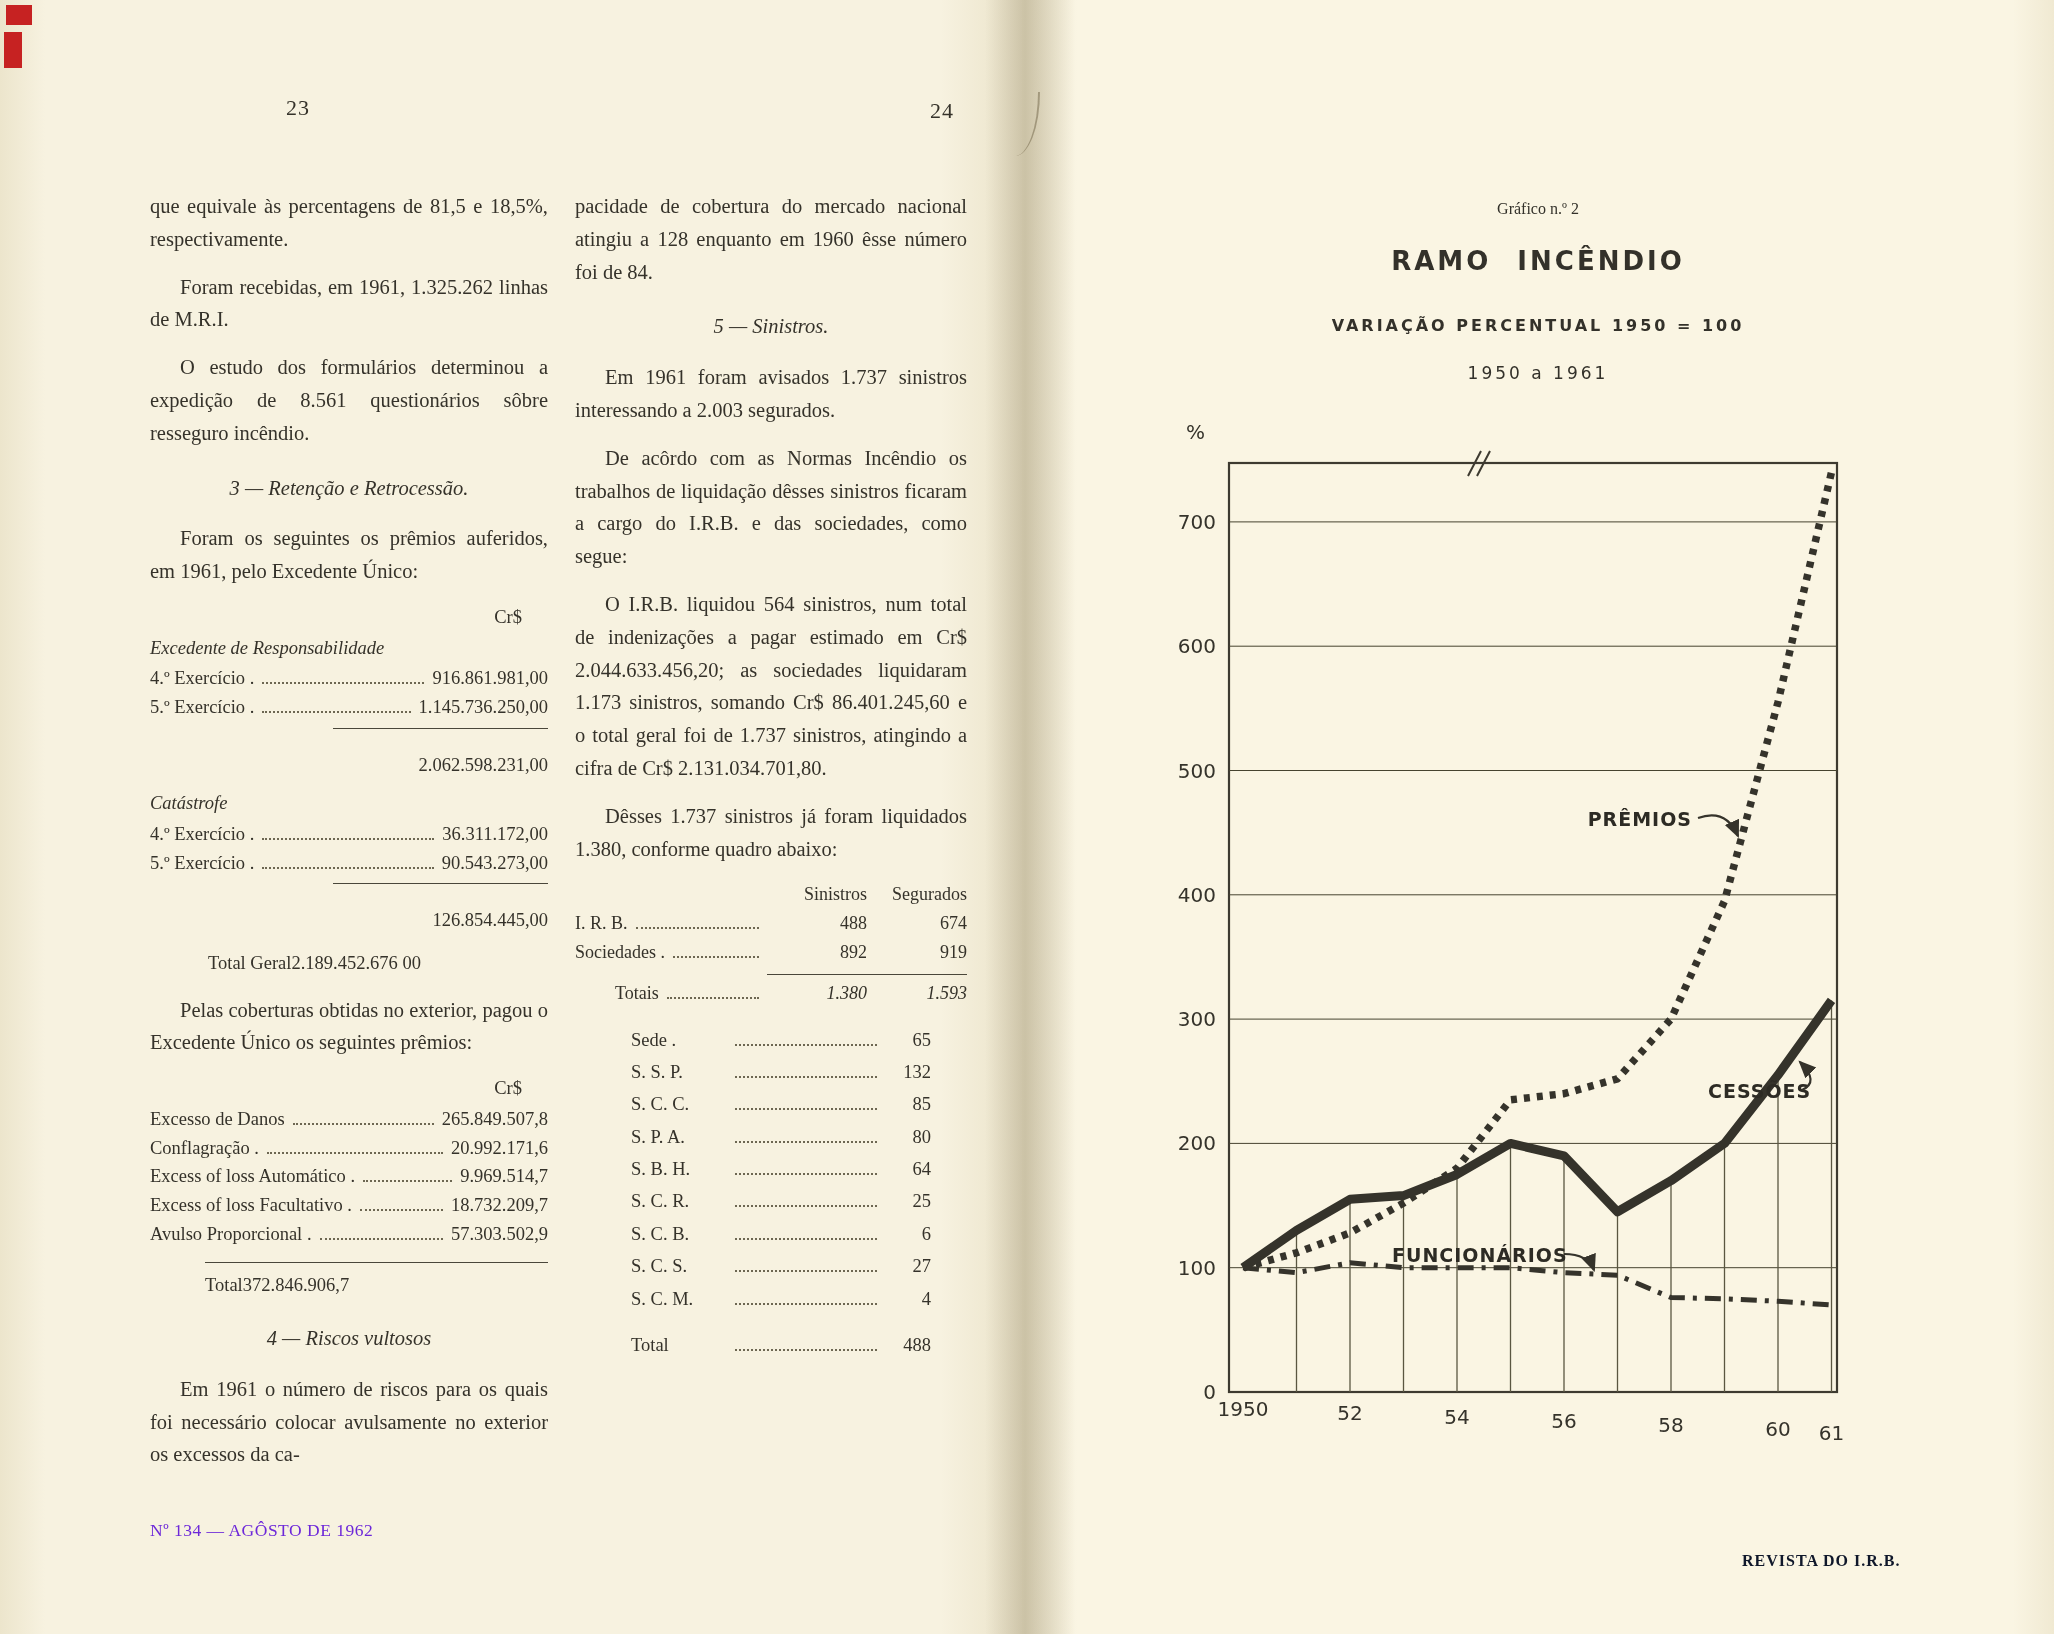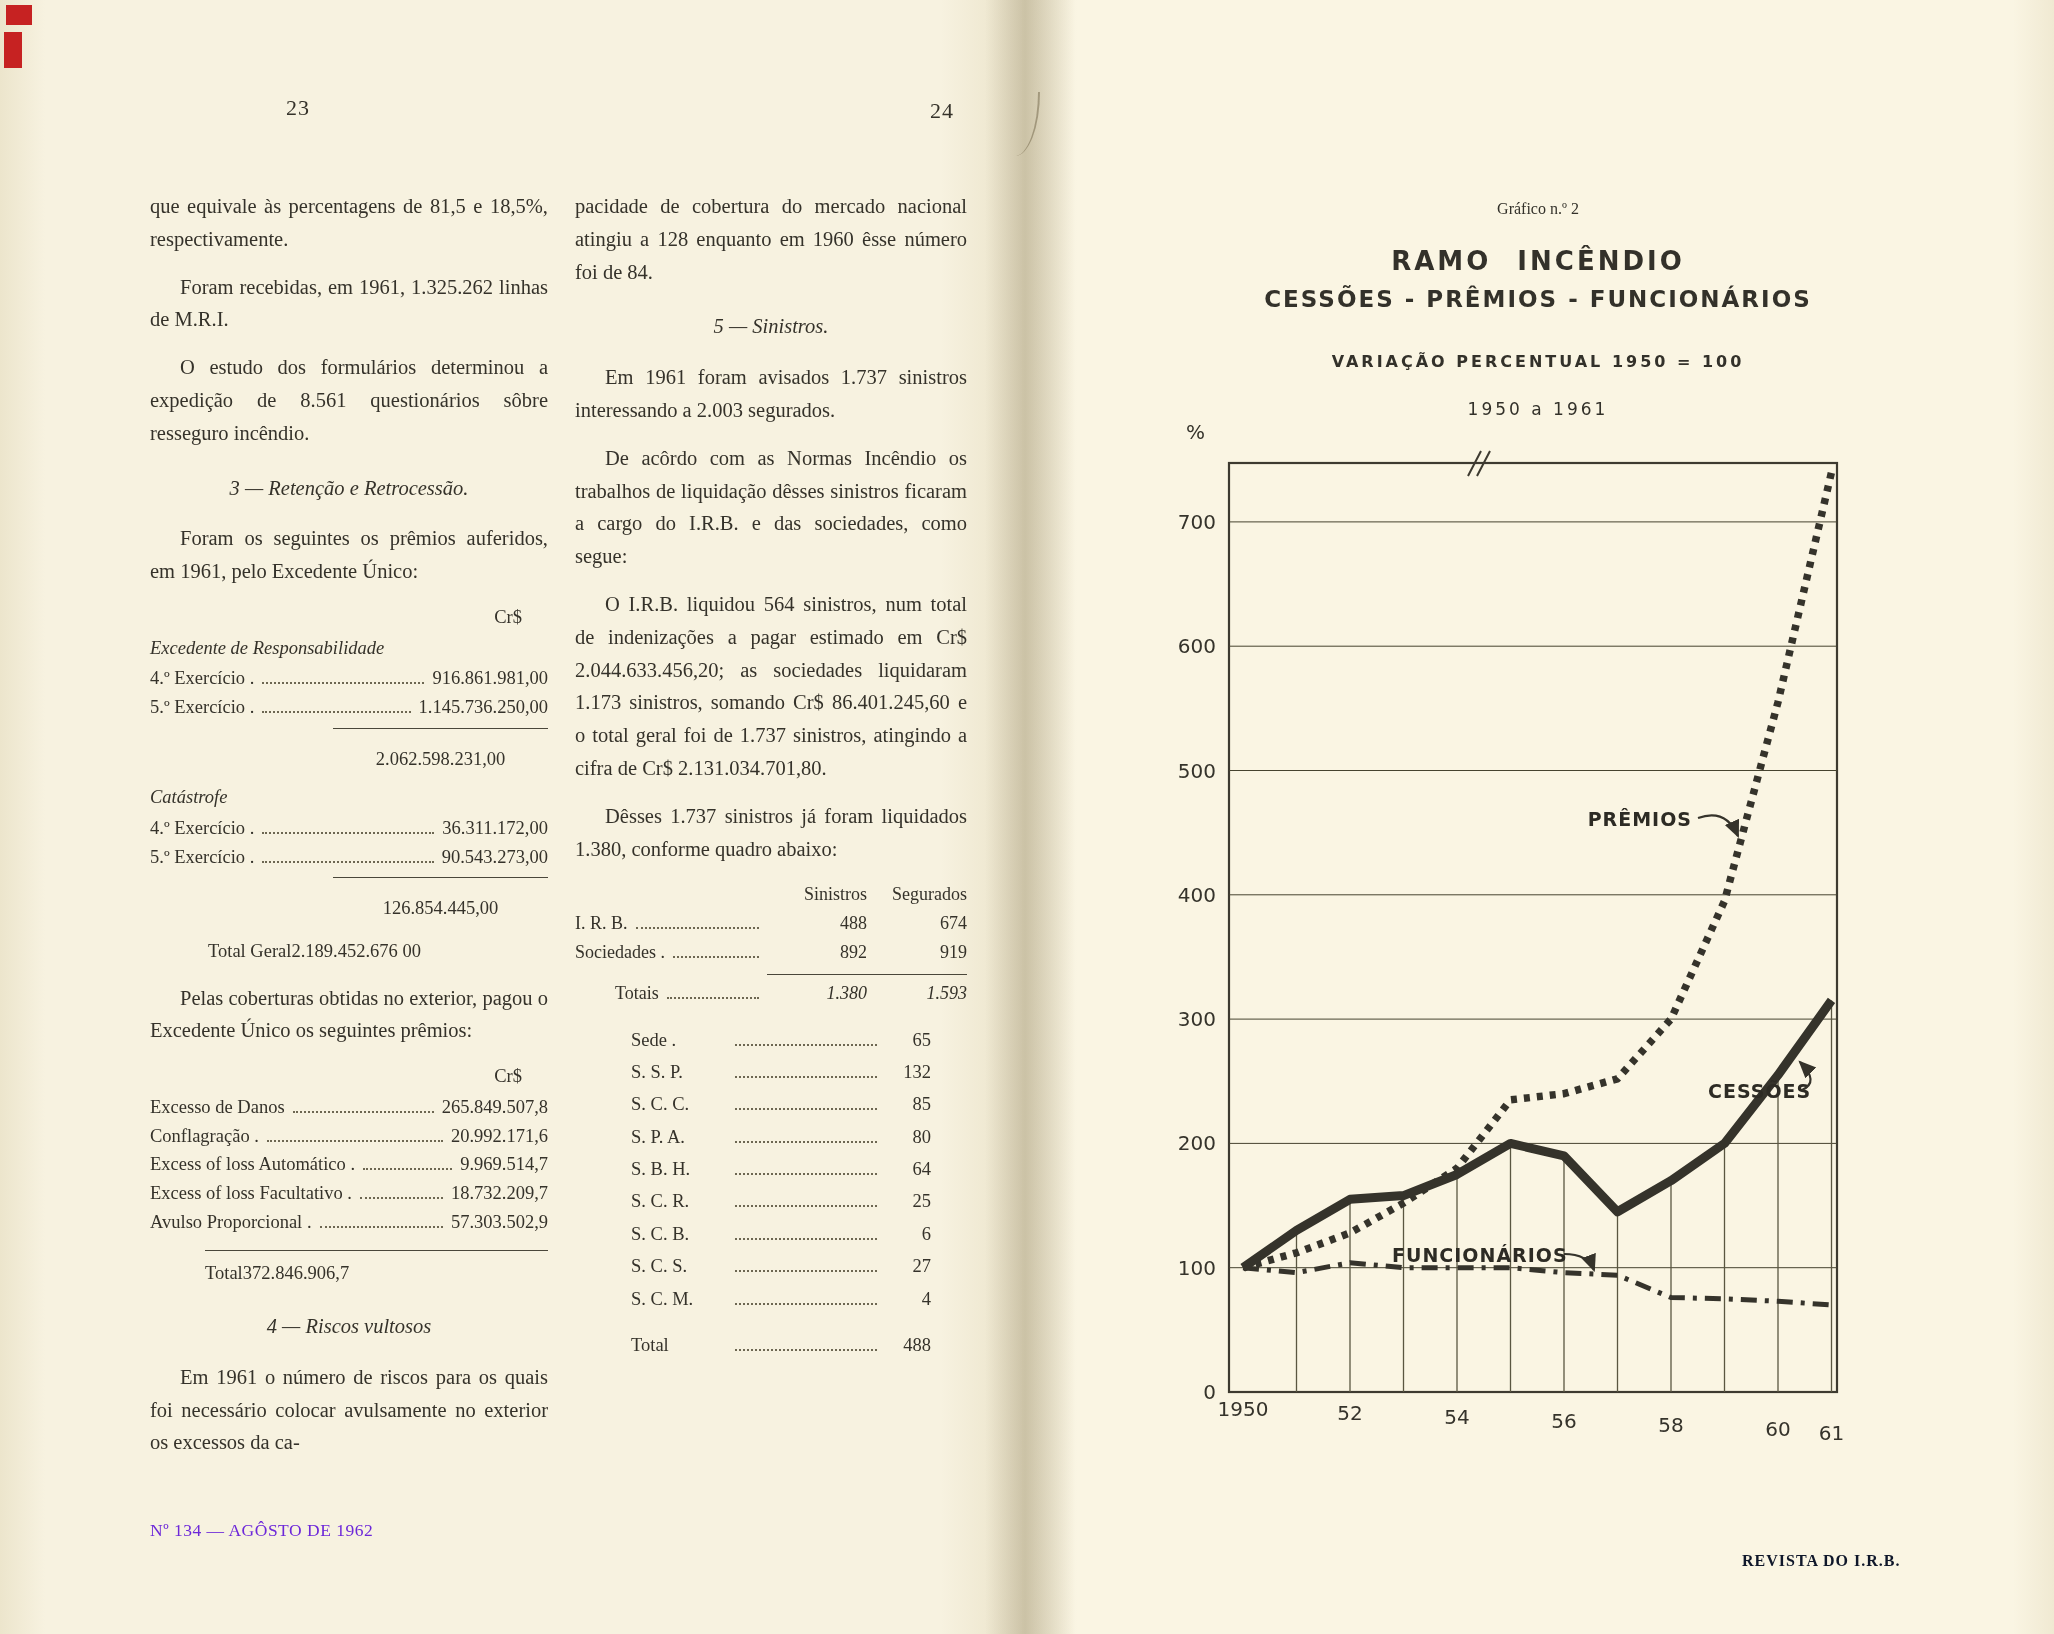--- a/index.html
+++ b/index.html
@@ -20,21 +20,21 @@
   .indent{text-indent:30px;}
   .sec-head{font-style:italic;margin:22px 0 18px 0 !important;text-align:center;}
   .fin{font-size:18.5px;line-height:1.55;margin:4px 0 16px 0;}
   .fin .currency{text-align:right;padding-right:26px;font-style:normal;margin-bottom:2px;}
   .fin .group{font-style:italic;margin:2px 0;}
   .frow{display:flex;align-items:baseline;}
   .frow .lbl{white-space:nowrap;}
   .frow .leader{flex:1;border-bottom:2px dotted #6d6752;margin:0 8px 5px 8px;min-width:20px;}
   .frow .val{white-space:nowrap;}
   .subtotal{display:flex;justify-content:flex-end;margin:6px 0 10px 0;}
-  .subtotal .val{border-top:1.6px solid #4a473a;padding-top:16px;min-width:215px;text-align:center;}
+  .subtotal .val{border-top:1.6px solid #4a473a;padding-top:22px;min-width:215px;text-align:right;}
   .totalrow{display:flex;align-items:baseline;margin:14px 0 0 58px;}
   .rule-above{border-top:1.6px solid #4a473a;padding-top:8px;margin-left:55px;}
   .sin{font-size:18px;line-height:1.6;margin:4px 0 16px 0;}
   .sin-head{display:flex;}
   .sin-head .sp{flex:1;}
   .sin-head .h{width:100px;text-align:right;}
   .sin-row{display:flex;align-items:baseline;}
   .sin-row .lbl{white-space:nowrap;}
   .sin-row .leader{flex:1;border-bottom:2px dotted #6d6752;margin:0 8px 5px 8px;}
   .sin-row .num{width:100px;text-align:right;}
@@ -245,21 +245,20 @@
         <span class="val">488</span>
       </div>
     </div>
   </div>
 
   <div class="footer-left">Nº 134 — AGÔSTO DE 1962</div>
 
   <div class="chart-head">
     <div class="gcaption">Gráfico n.º 2</div>
     <div class="gtitle">RAMO INCÊNDIO</div>
-    <div class="gsubtitle">CESSÕES - PRÊMIOS - FUNCIONÁRIOS</div>
     <div class="gnote">VARIAÇÃO PERCENTUAL 1950 = 100</div>
     <div class="grange">1950 a 1961</div>
   </div>
 
   <div class="ylab">%</div>
 
   <div class="chart-wrap">
     <svg id="chart-svg" width="780" height="1020" viewBox="0 0 780 1020">
         <defs>
           <marker id="ah" markerWidth="9" markerHeight="8" refX="7" refY="3.5" orient="auto">

